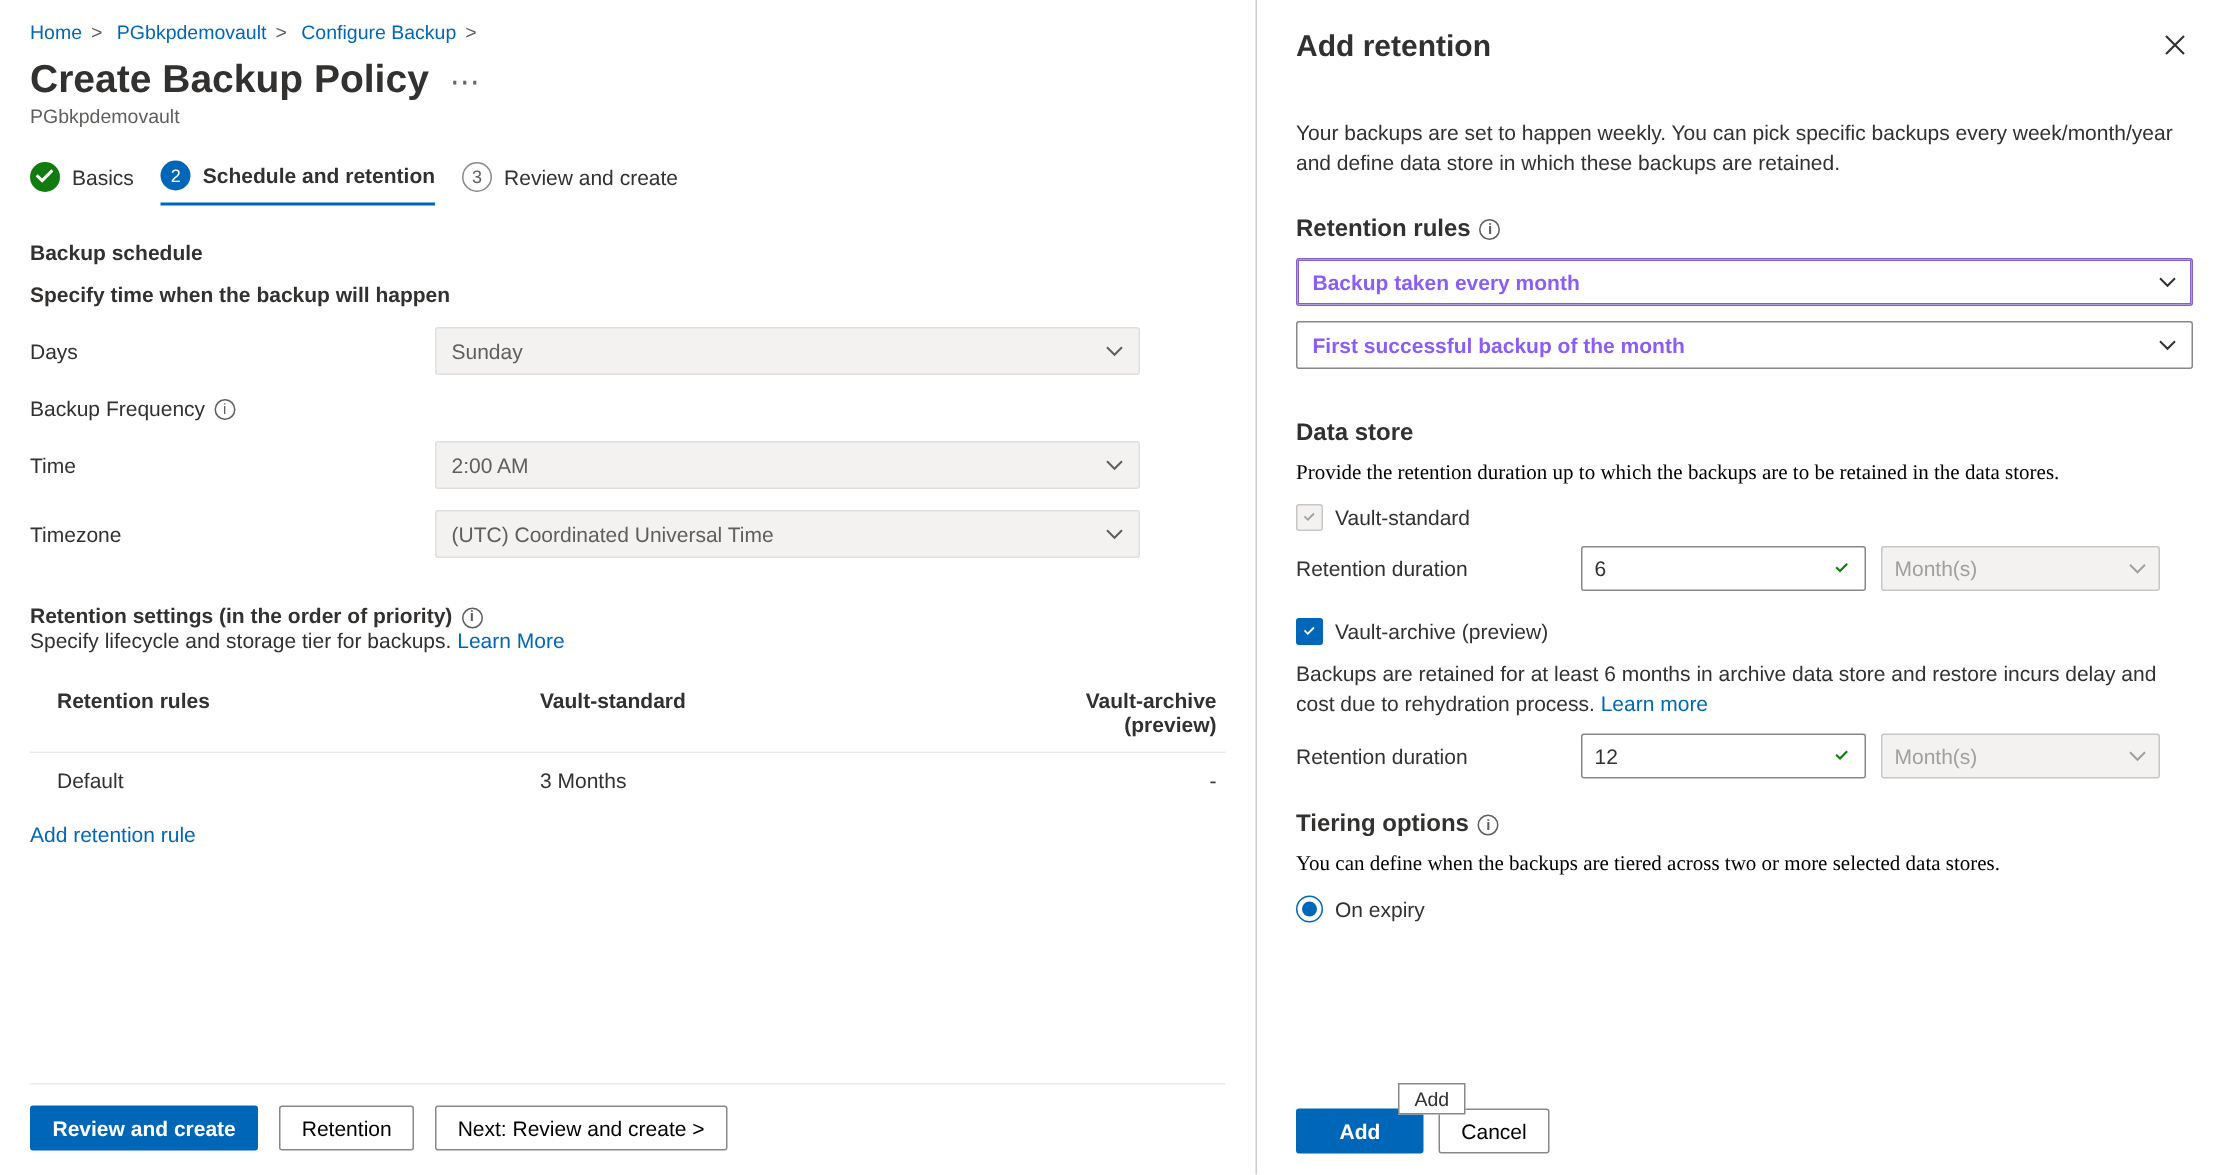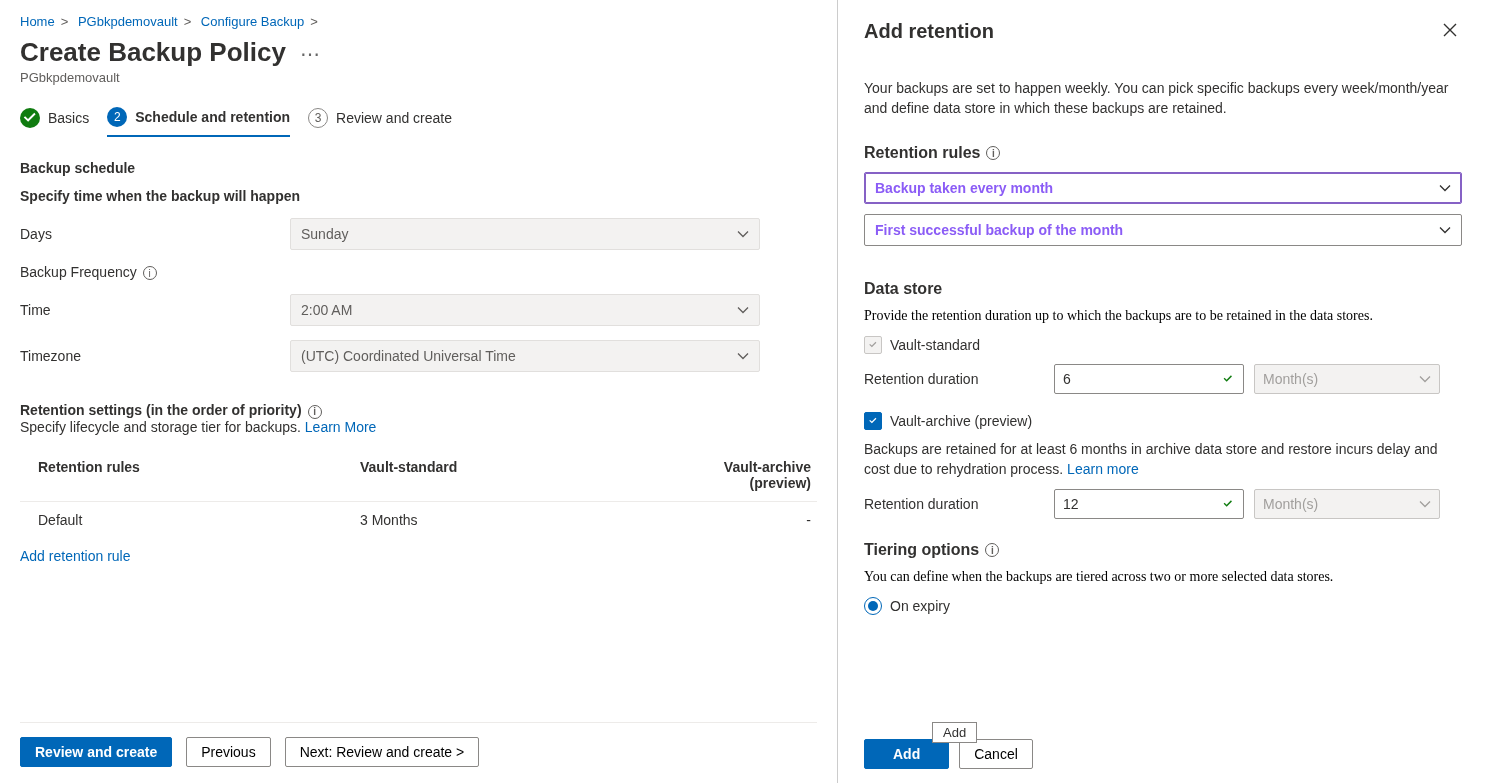--- a/index.html
+++ b/index.html
@@ -198,21 +198,21 @@
       <div class="ret-row">
         <div class="col1">Default</div>
         <div class="col2">3 Months</div>
         <div class="col3">-</div>
       </div>
     </div>
     <a class="link add-link">Add retention rule</a>
 
     <div class="footer">
       <button class="btn primary">Review and create</button>
-      <button class="btn">Previous</button>
+      <button class="btn">Retention</button>
       <button class="btn">Next: Review and create &gt;</button>
     </div>
   </div>
 
   <div class="panel">
     <div class="panel-title-row">
       <div class="panel-title">Add retention</div>
       <div class="close-x">
         <svg width="16" height="16" viewBox="0 0 16 16">
             <path d="M2 2 14 14 M14 2 2 14" stroke="#323130" stroke-width="1.4"></path>

